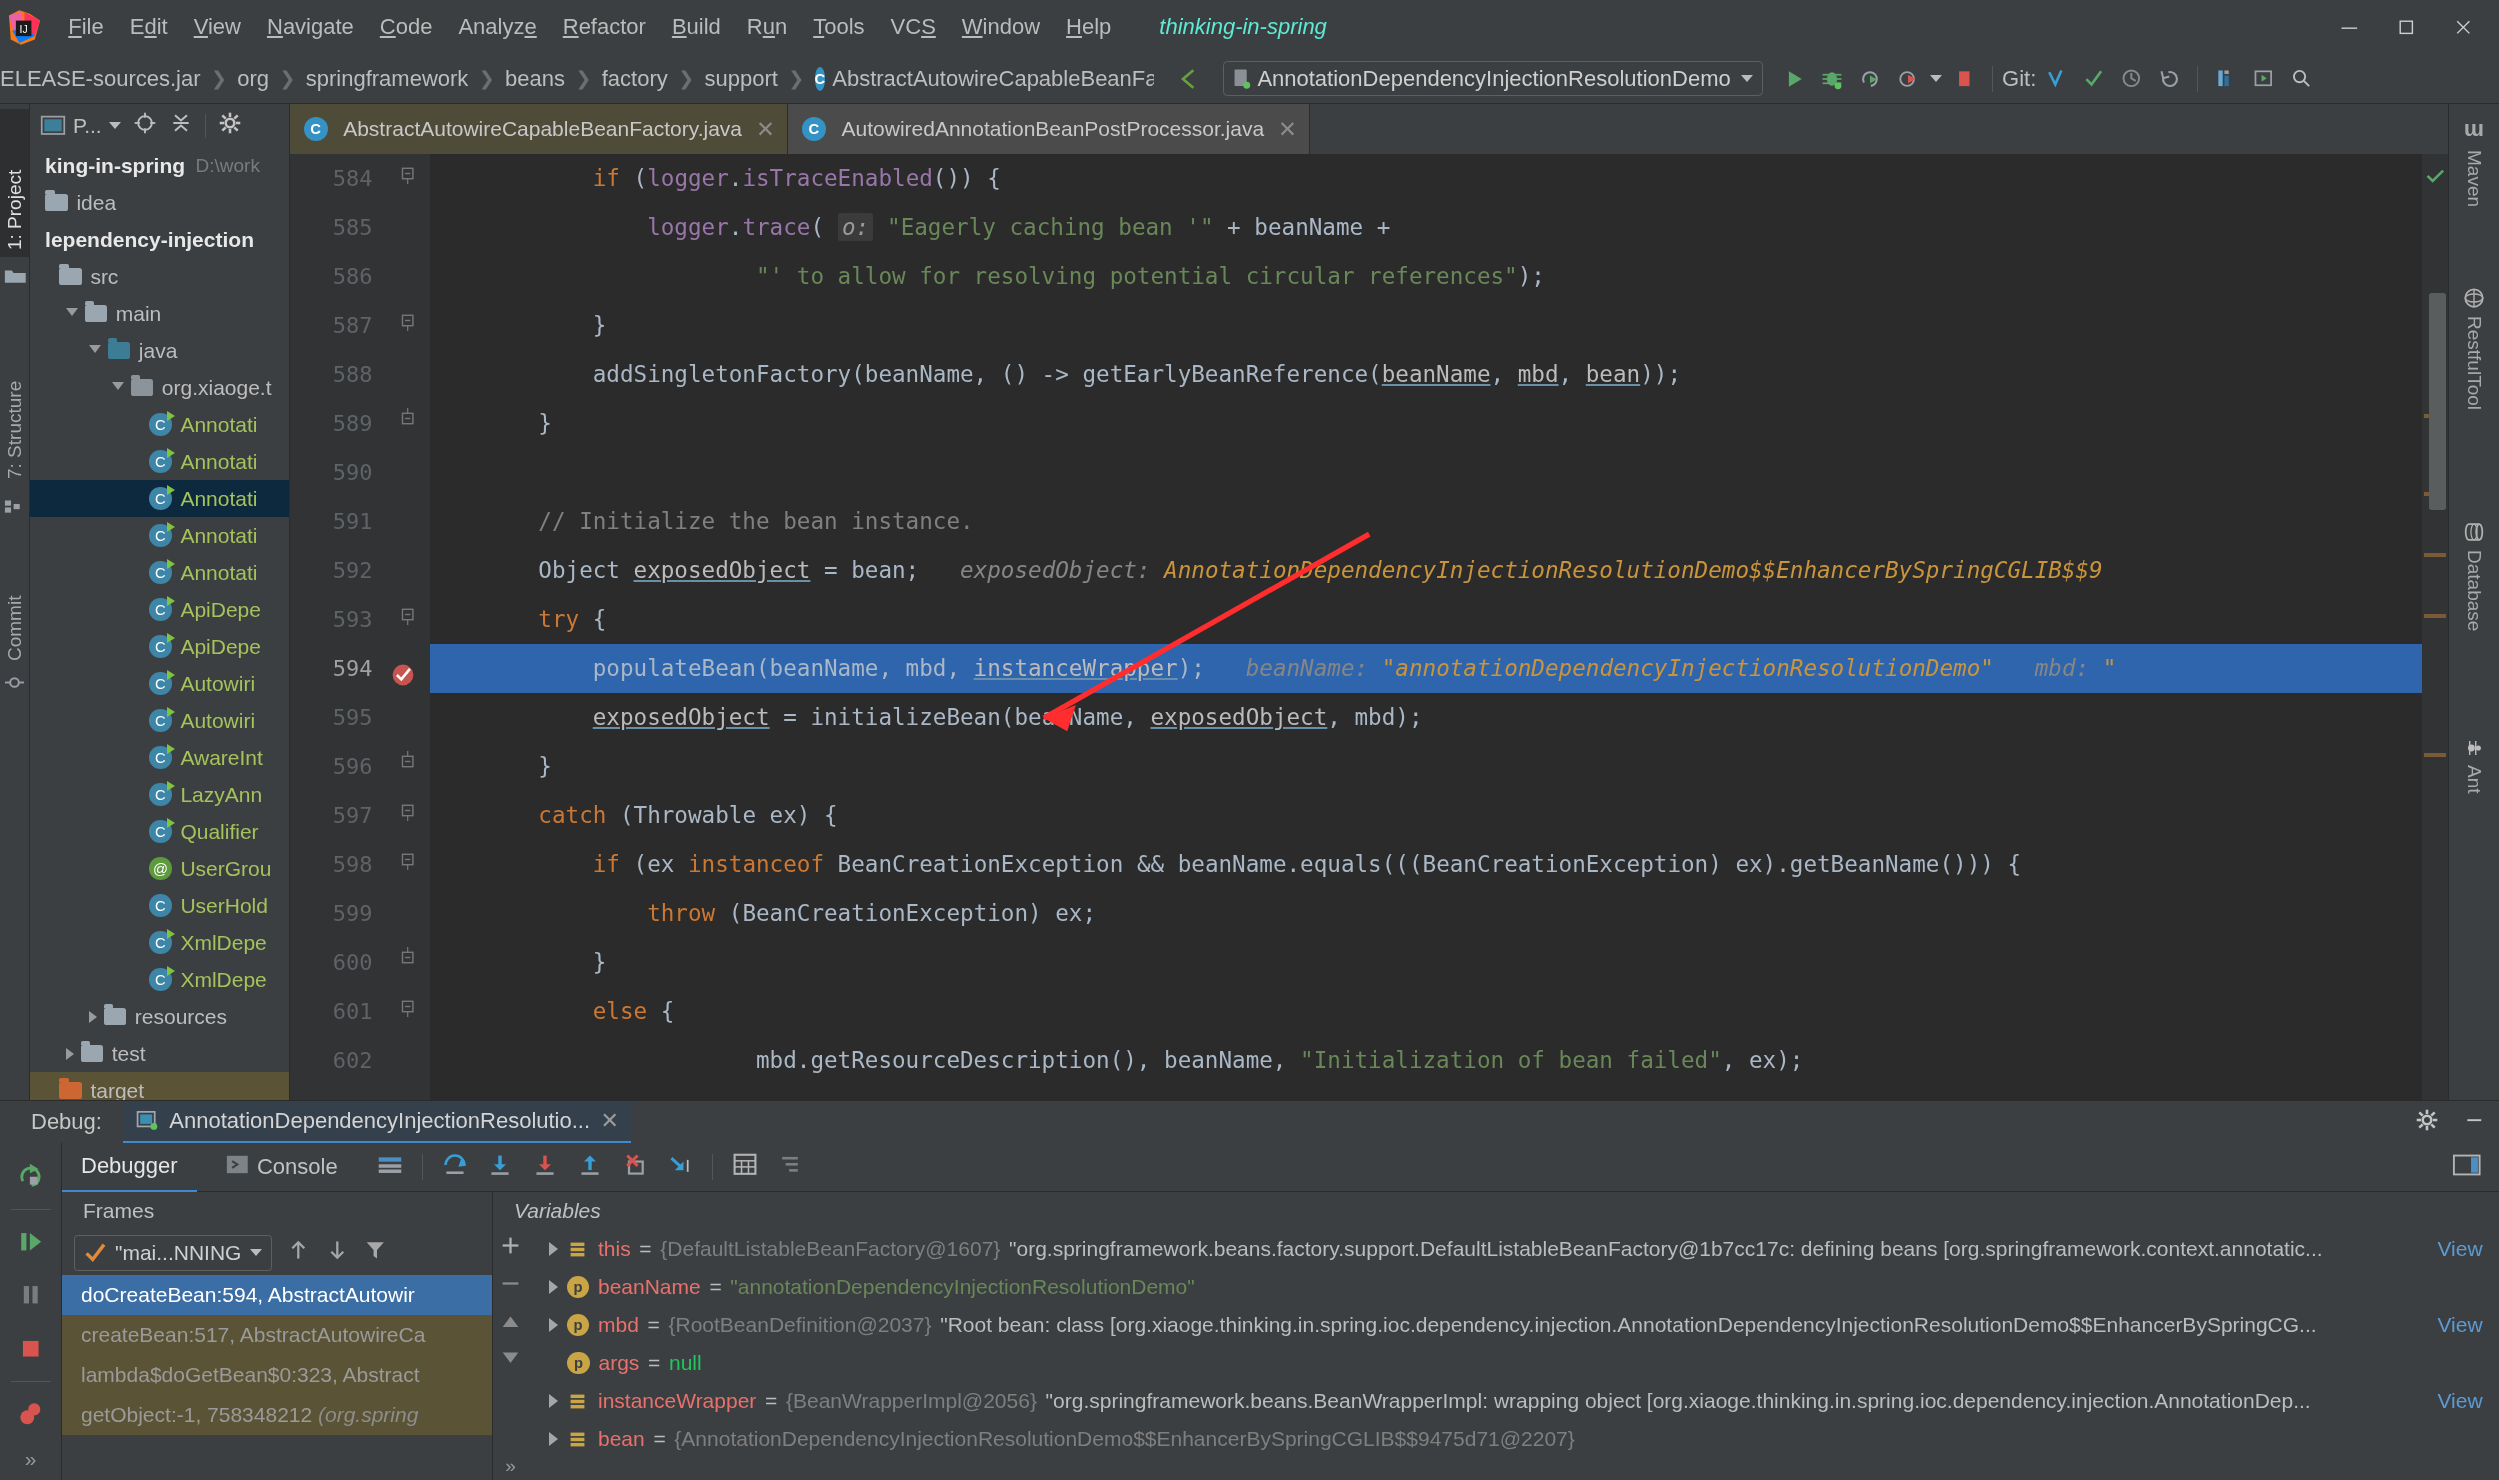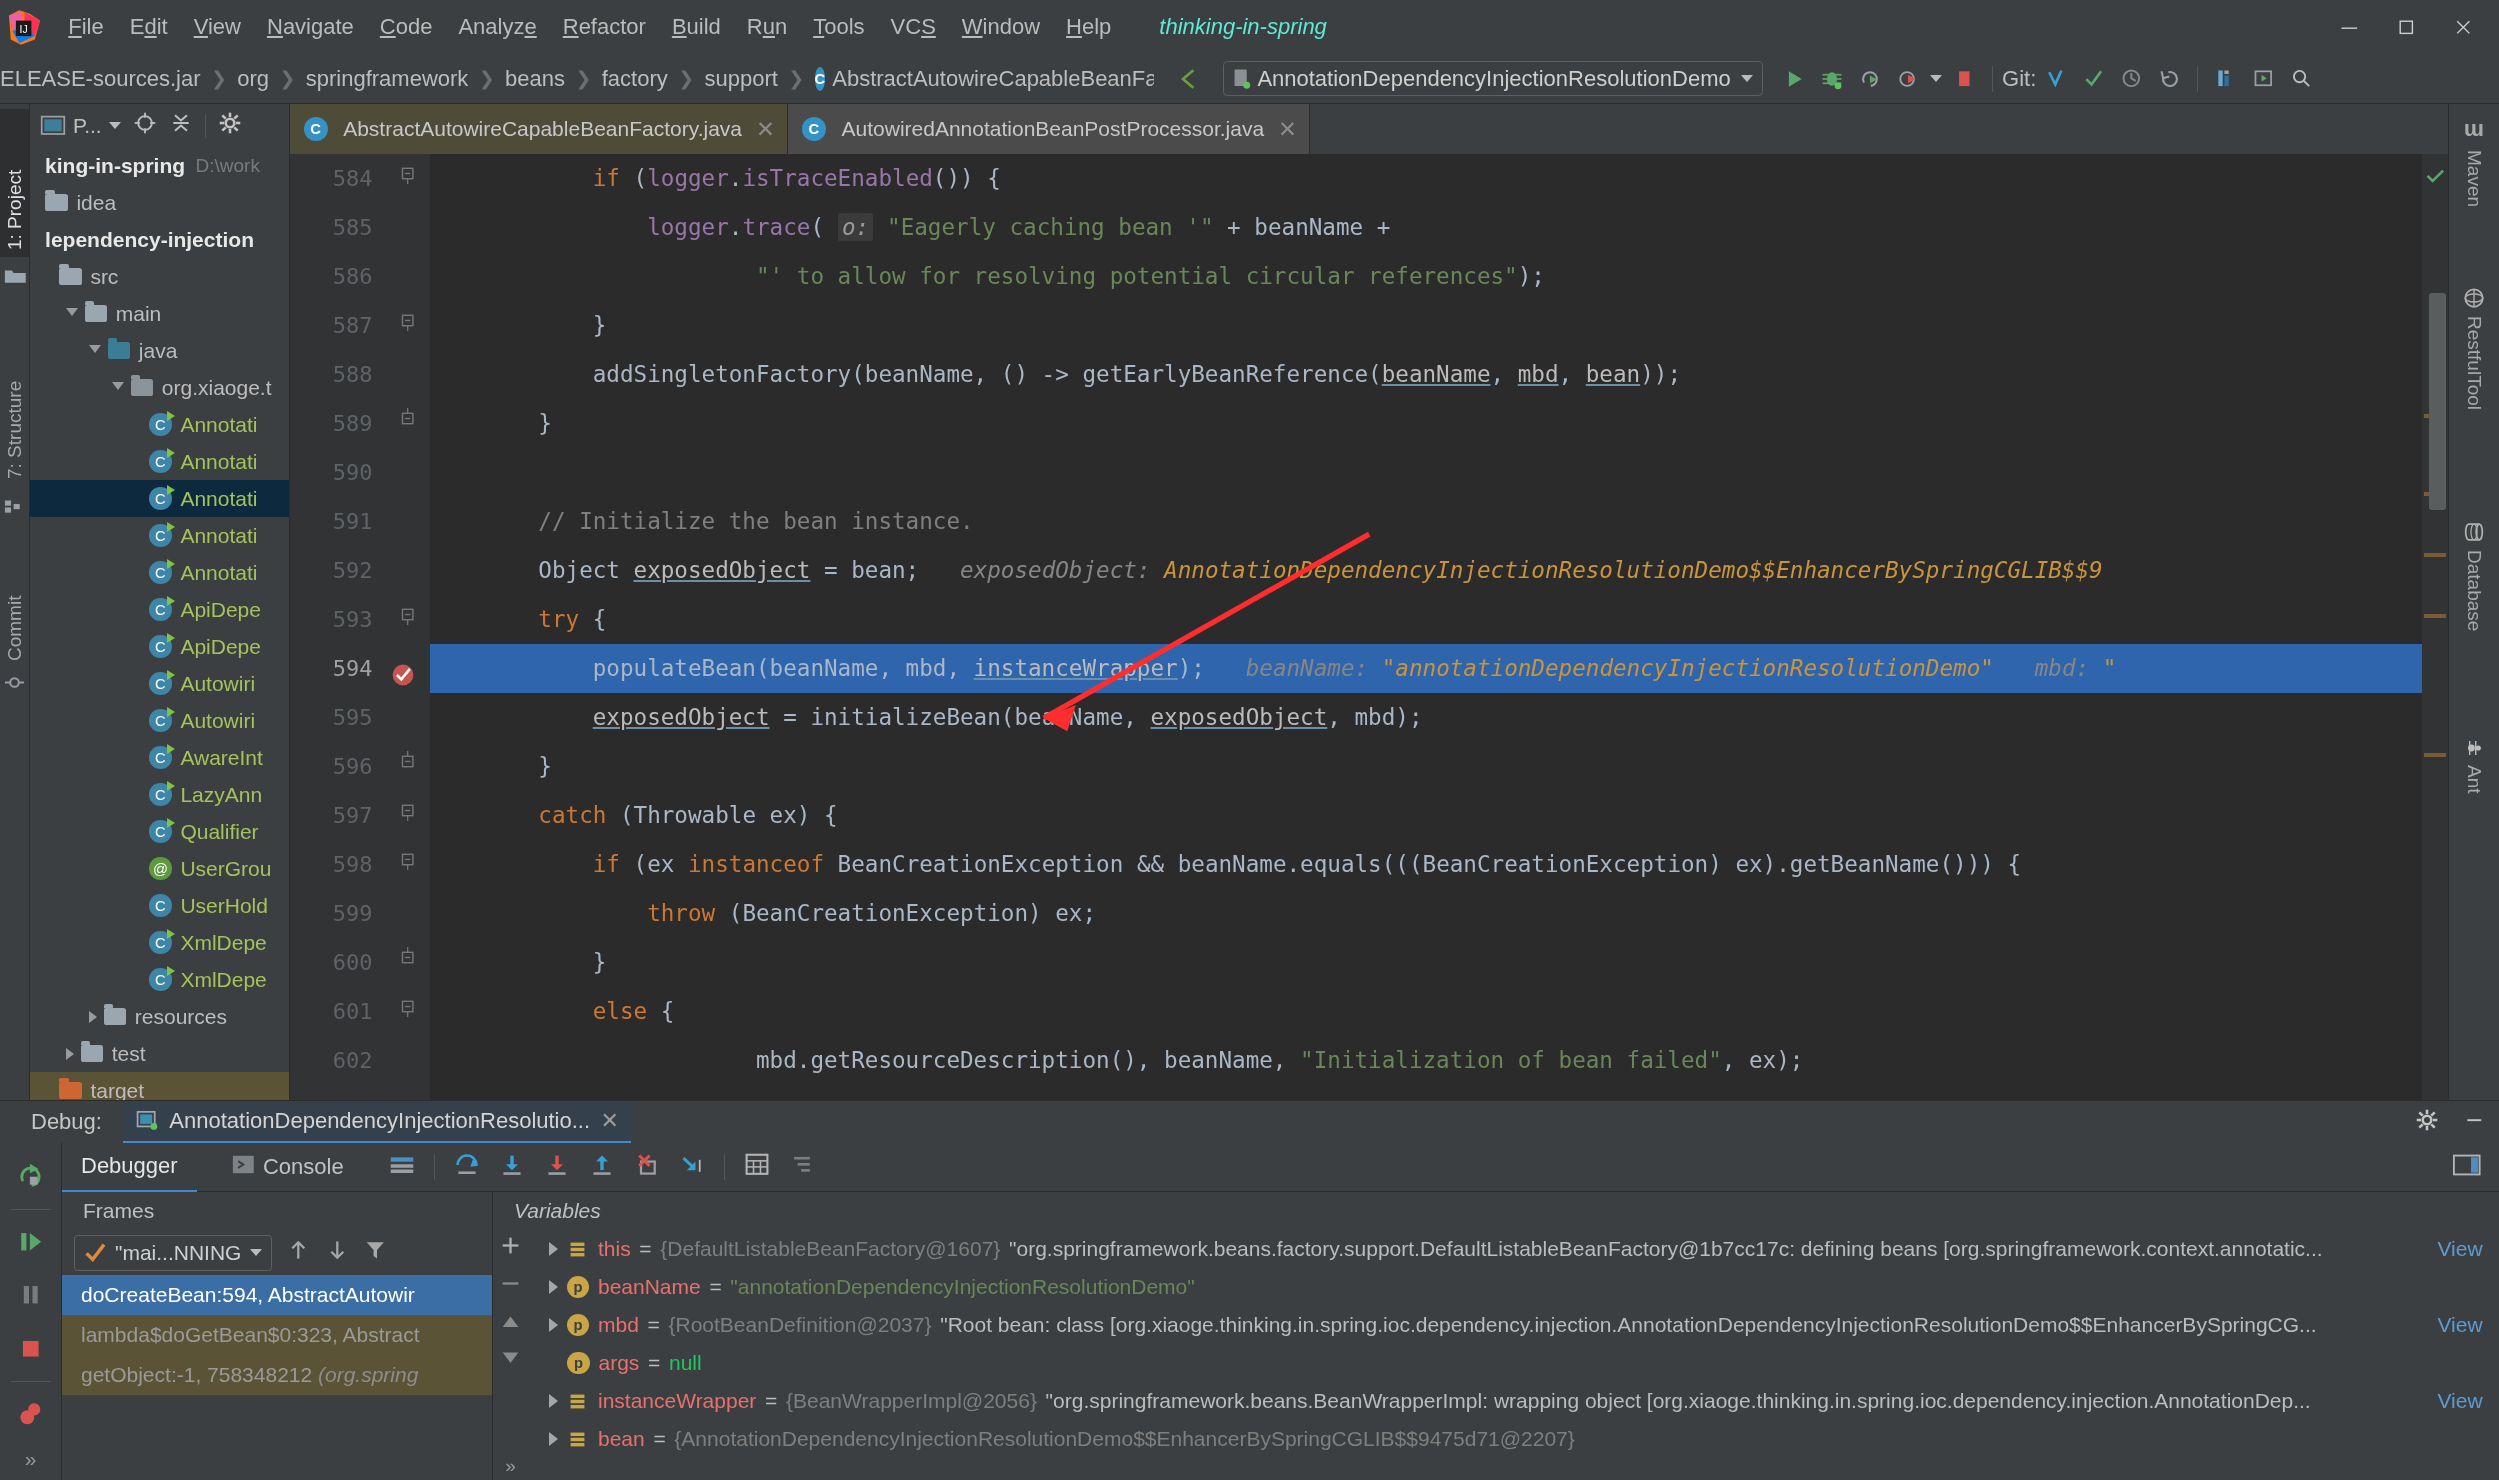--- a/index.html
+++ b/index.html
@@ -126,21 +126,21 @@
   #debug-head .dlabel { font-size:22px; color:#c7c7c7; margin-right:21px;}
   #debug-tabchip { display:flex; align-items:center; gap:10.4px; height:42px; padding:0 12px; background:#35404d; border-bottom:2.6px solid #3d8ad1; font-size:22px; color:#d4d4d4;}
   #debug-head-right { position:absolute; right:14px; display:flex; gap:24px; align-items:center;}
 
   #debug-body { flex:1; display:flex; min-height:0; }
   #dbg-side { width:62px; background:#3c3f41; display:flex; flex-direction:column; align-items:center; padding-top:8.7px; gap:3.5px; border-right:0.9px solid #2b2b2b;}
   .dbtn { width:52px; height:50px; display:flex; align-items:center; justify-content:center;}
   .dsep { width:40px; height:0.9px; background:#555; margin:3.5px 0;}
 
   #dbg-main { flex:1; display:flex; flex-direction:column; min-width:0;}
-  #dbg-tabs { height:49px; display:flex; align-items:center; gap:16px; background:#3c3f41; border-bottom:0.9px solid #2b2b2b;}
+  #dbg-tabs { height:49px; display:flex; align-items:center; gap:10px; background:#3c3f41; border-bottom:0.9px solid #2b2b2b;}
   .dtab { height:49px; display:flex; align-items:center; gap:8.7px; padding:0 19px; font-size:22px; color:#c2c2c2;}
   .dtab.sel { color:#e6e6e6; border-bottom:2.6px solid #3d8ad1;}
 
   #dbg-cols { flex:1; display:flex; min-height:0;}
   #frames-col { width:431px; display:flex; flex-direction:column; border-right:0.9px solid #2b2b2b; min-width:0;}
   #vars-col { flex:1; display:flex; flex-direction:column; min-width:0;}
   .col-title { height:38px; line-height:38px; padding-left:21px; font-size:21px; color:#c0c0c0;}
   .frames-toolbar { height:45px; display:flex; align-items:center; gap:15.6px; padding:0 12px;}
   #thread-chip { display:flex; align-items:center; gap:8.7px; height:36px; border:0.9px solid #5e6060; border-radius:3.5px; padding:0 8.7px; font-size:21px; color:#d0d0d0;}
   .frame-row { height:40px; line-height:40px; padding-left:19px; font-size:21px; white-space:nowrap; overflow:hidden; color:#b6b6b6;}
@@ -907,20 +907,21 @@
                 </svg>
             </div>
             <div>
               <svg width="22.6" height="24" viewBox="0 0 26 28">
                   <polygon points="3,5 23,5 15,14 15,24 11,21 11,14" fill="#a8a8a8"></polygon>
                 </svg>
             </div>
           </div>
           <div id="frames-list">
               <div class="frame-row sel"><span>doCreateBean:594, AbstractAutowir</span></div>
+              <div class="frame-row lib"><span>createBean:517, AbstractAutowireCa</span></div>
               <div class="frame-row lib"><span>lambda$doGetBean$0:323, Abstract</span></div>
               <div class="frame-row lib"><span>getObject:-1, 758348212 </span><i>(org.spring</i></div>
             </div>
         </div>
 
         <div id="vars-col">
           <div class="col-title" style="display:flex;align-items:center;justify-content:space-between;padding-right:14px;font-style:italic;">
             <span>Variables</span>
           </div>
           <div style="display:flex;flex:1;min-height:0;">

